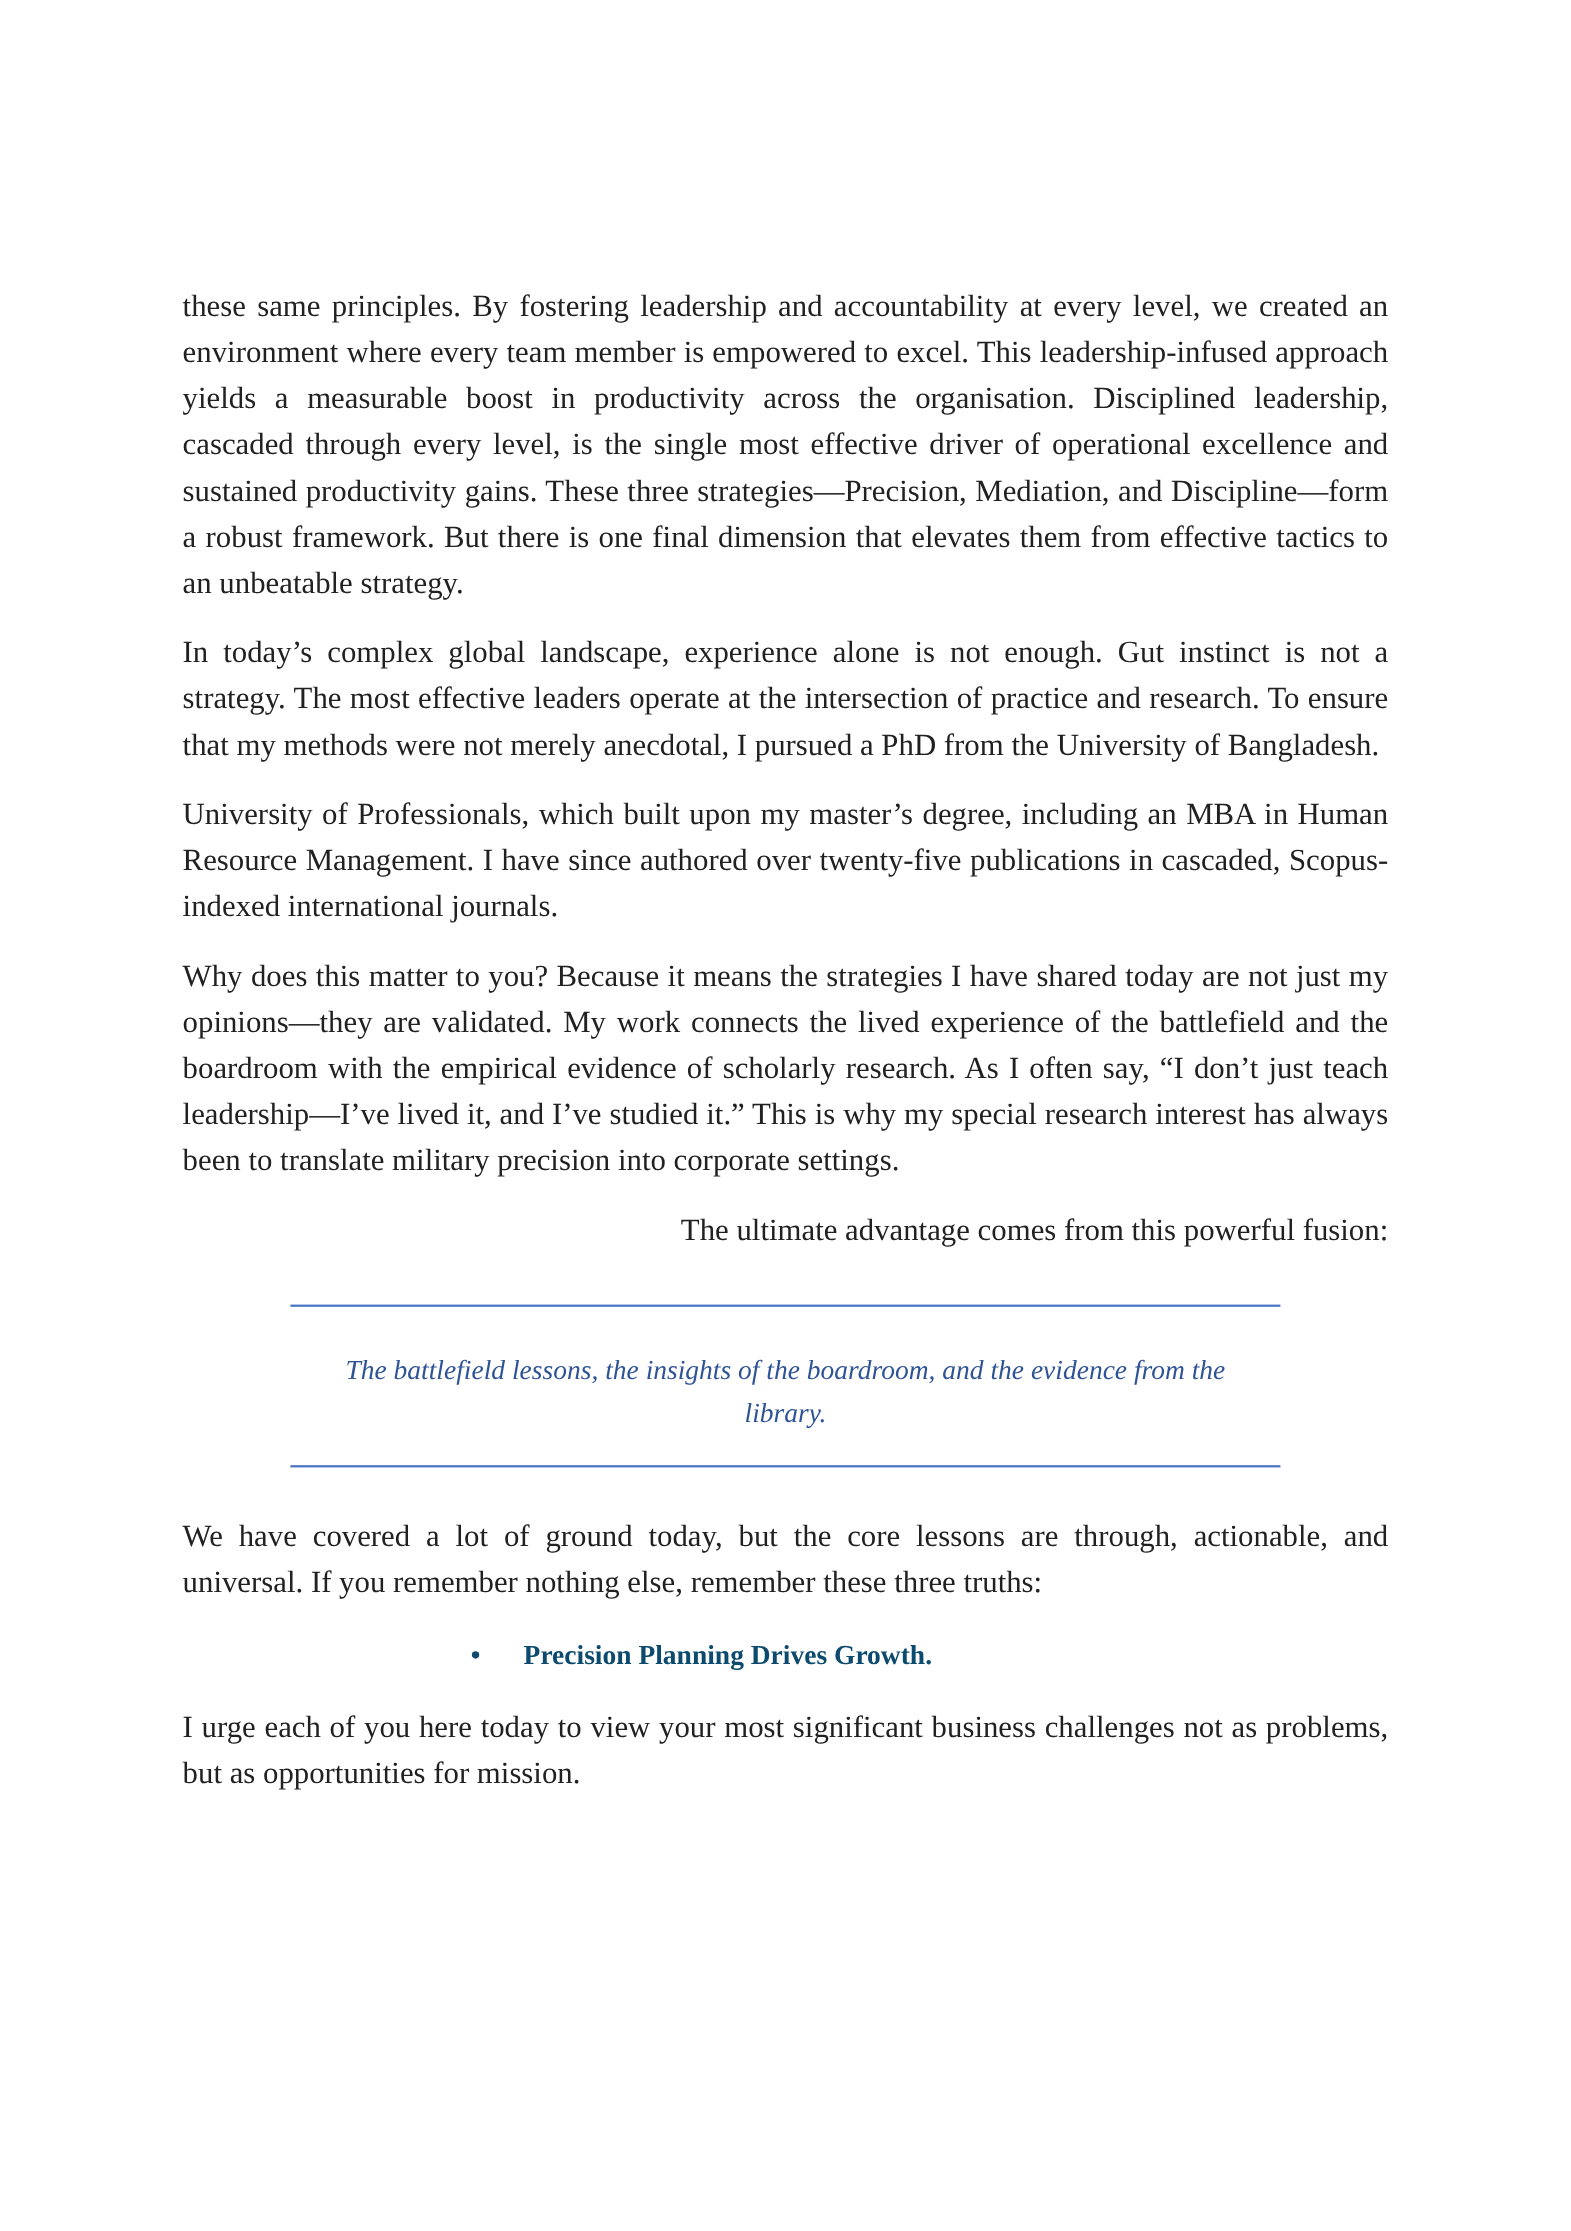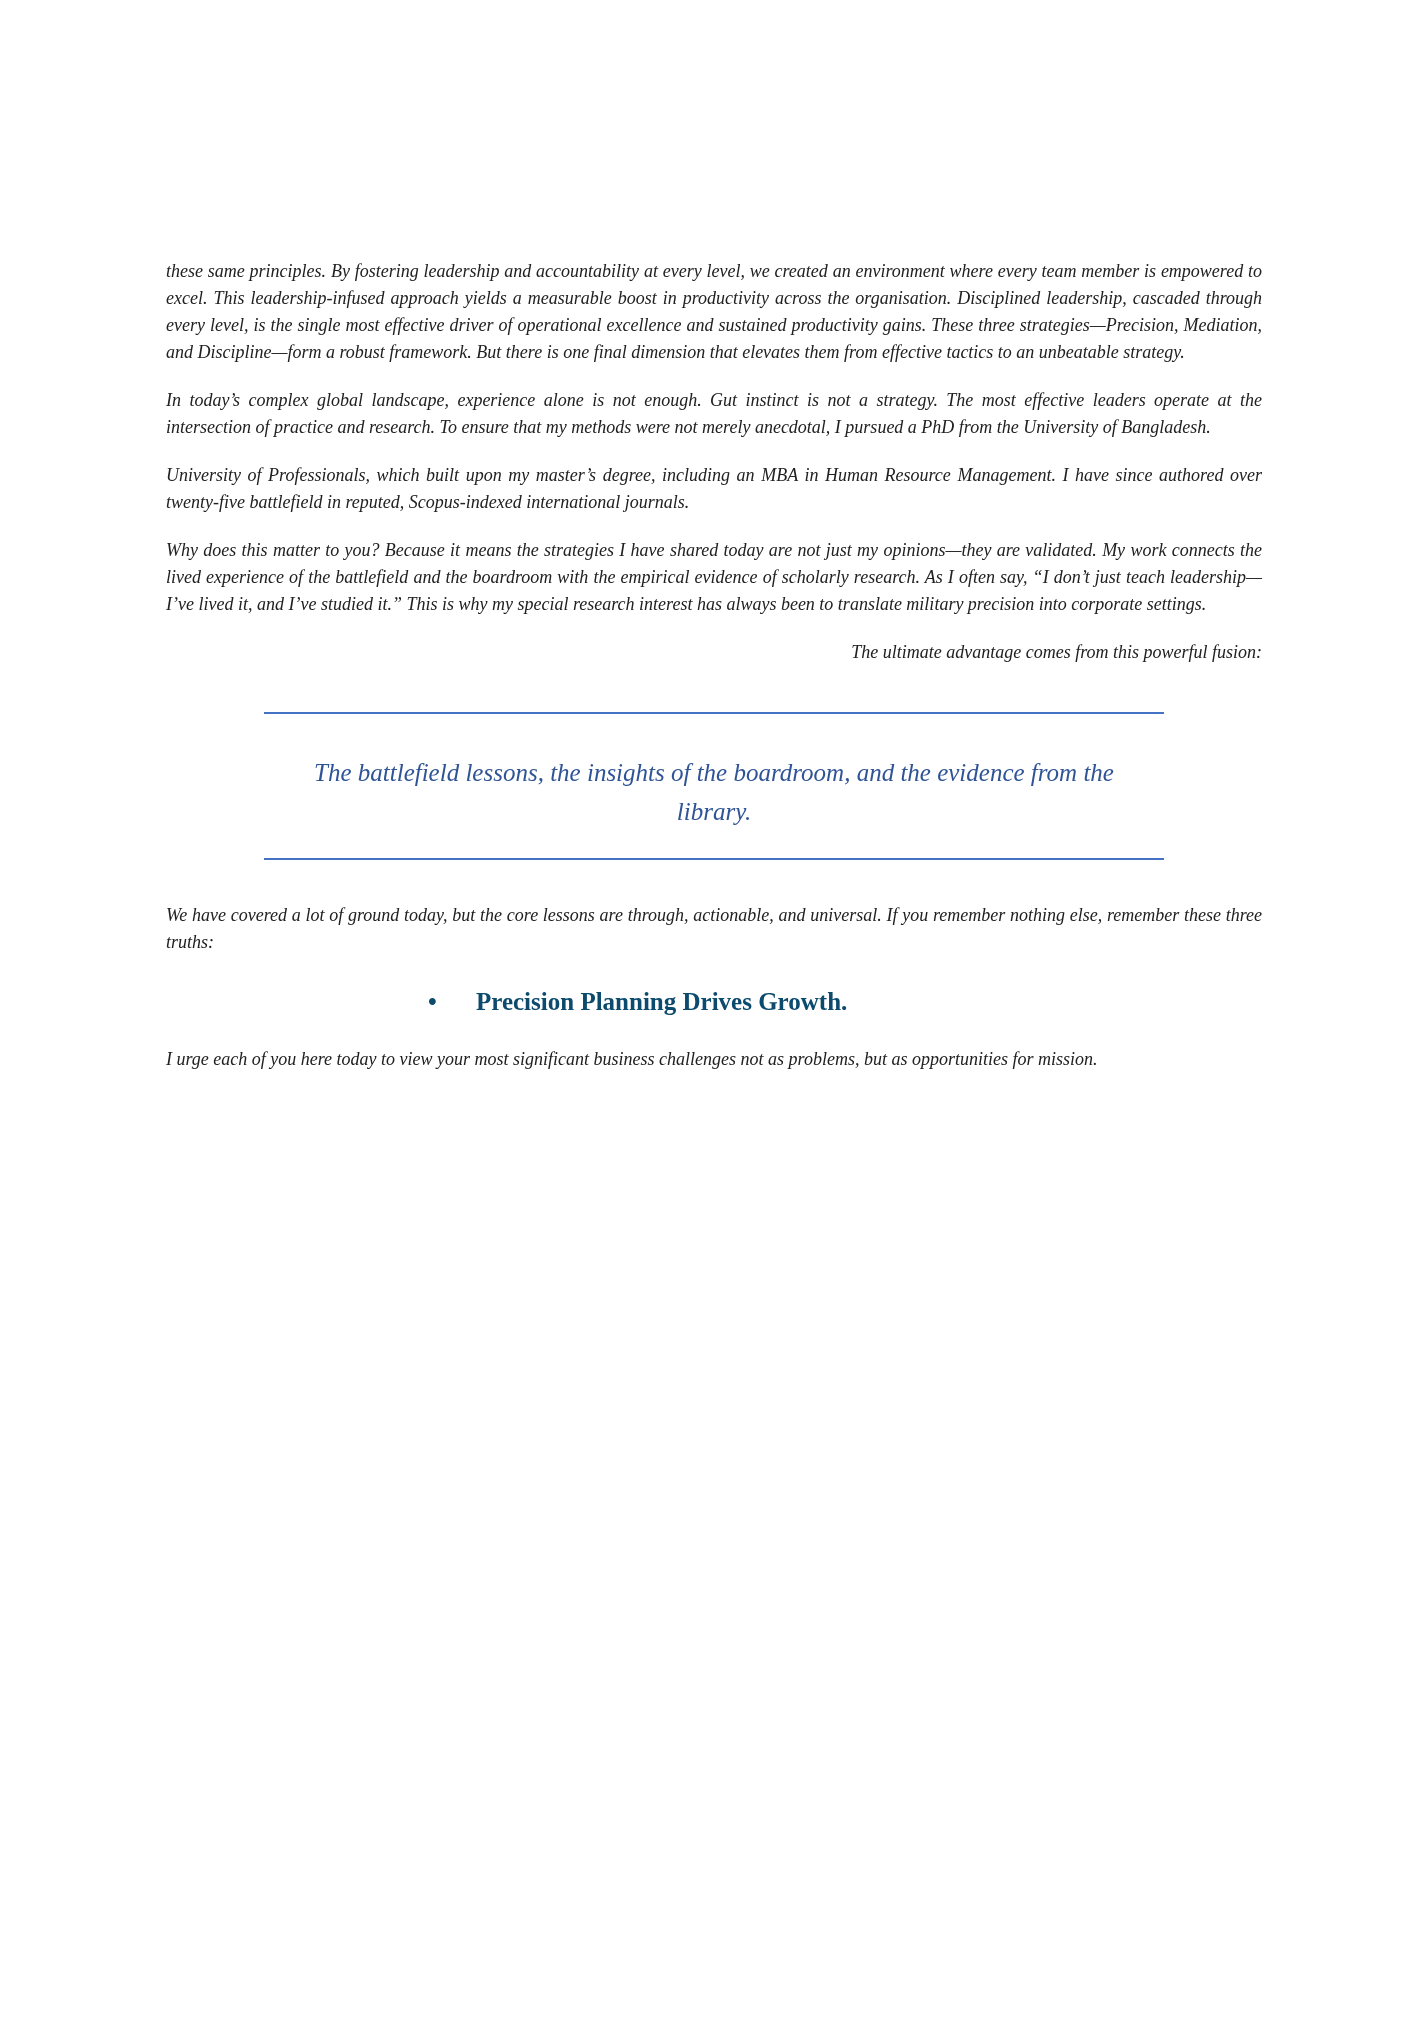--- a/index.html
+++ b/index.html
@@ -12,25 +12,24 @@
     height: 2028px;
     background: #ffffff;
     box-sizing: border-box;
     padding: 258px 166px 0 166px;
     font-family: "Liberation Serif", serif;
     color: #212121;
     position: relative;
     overflow: hidden;
   }
   p.body-par {
-    font-size: 18px;
+    font-size: 28px;
     line-height: 1.5;
     margin: 0 0 21px 0;
     text-align: justify;
-    font-style: italic;
   }
   p.lead-in {
     text-align: right;
   }
   .quote-block {
     width: 900px;
     margin: 46px auto 42px auto;
   }
   .rule {
     border: none;
@@ -71,21 +70,21 @@
 </style>
 </head>
 <body>
 
 <div class="page">
 
   <p class="body-par">these same principles. By fostering leadership and accountability at every level, we created an environment where every team member is empowered to excel. This leadership-infused approach yields a measurable boost in productivity across the organisation. Disciplined leadership, cascaded through every level, is the single most effective driver of operational excellence and sustained productivity gains. These three strategies—Precision, Mediation, and Discipline—form a robust framework. But there is one final dimension that elevates them from effective tactics to an unbeatable strategy.</p>
 
   <p class="body-par">In today’s complex global landscape, experience alone is not enough. Gut instinct is not a strategy. The most effective leaders operate at the intersection of practice and research. To ensure that my methods were not merely anecdotal, I pursued a PhD from the University of Bangladesh.</p>
 
-  <p class="body-par">University of Professionals, which built upon my master’s degree, including an MBA in Human Resource Management. I have since authored over twenty-five battlefield in reputed, Scopus-indexed international journals.</p>
+  <p class="body-par">University of Professionals, which built upon my master’s degree, including an MBA in Human Resource Management. I have since authored over twenty-five publications in cascaded, Scopus-indexed international journals.</p>
 
   <p class="body-par">Why does this matter to you? Because it means the strategies I have shared today are not just my opinions—they are validated. My work connects the lived experience of the battlefield and the boardroom with the empirical evidence of scholarly research. As I often say, “I don’t just teach leadership—I’ve lived it, and I’ve studied it.” This is why my special research interest has always been to translate military precision into corporate settings.</p>
 
   <p class="body-par lead-in">The ultimate advantage comes from this powerful fusion:</p>
 
   <div class="quote-block">
     <hr class="rule">
     <p class="quote-text">The battlefield lessons, the insights of the boardroom, and the evidence from the library.</p>
     <hr class="rule">
   </div>

